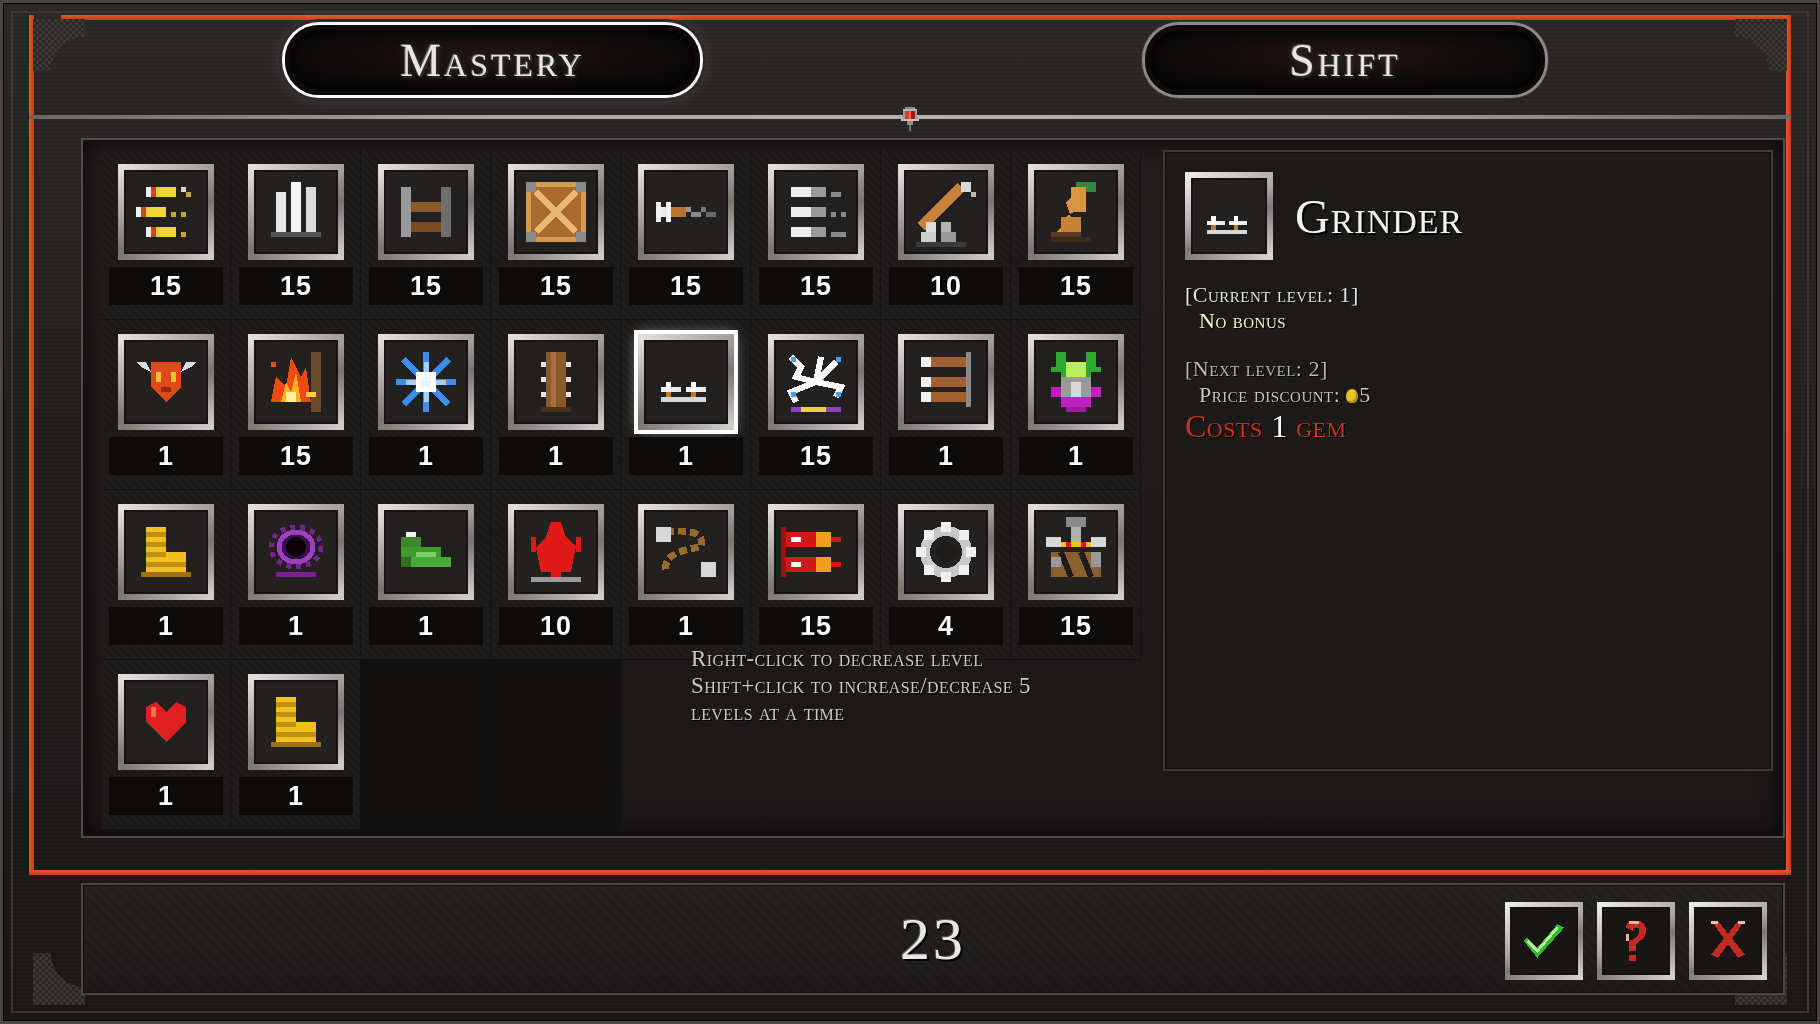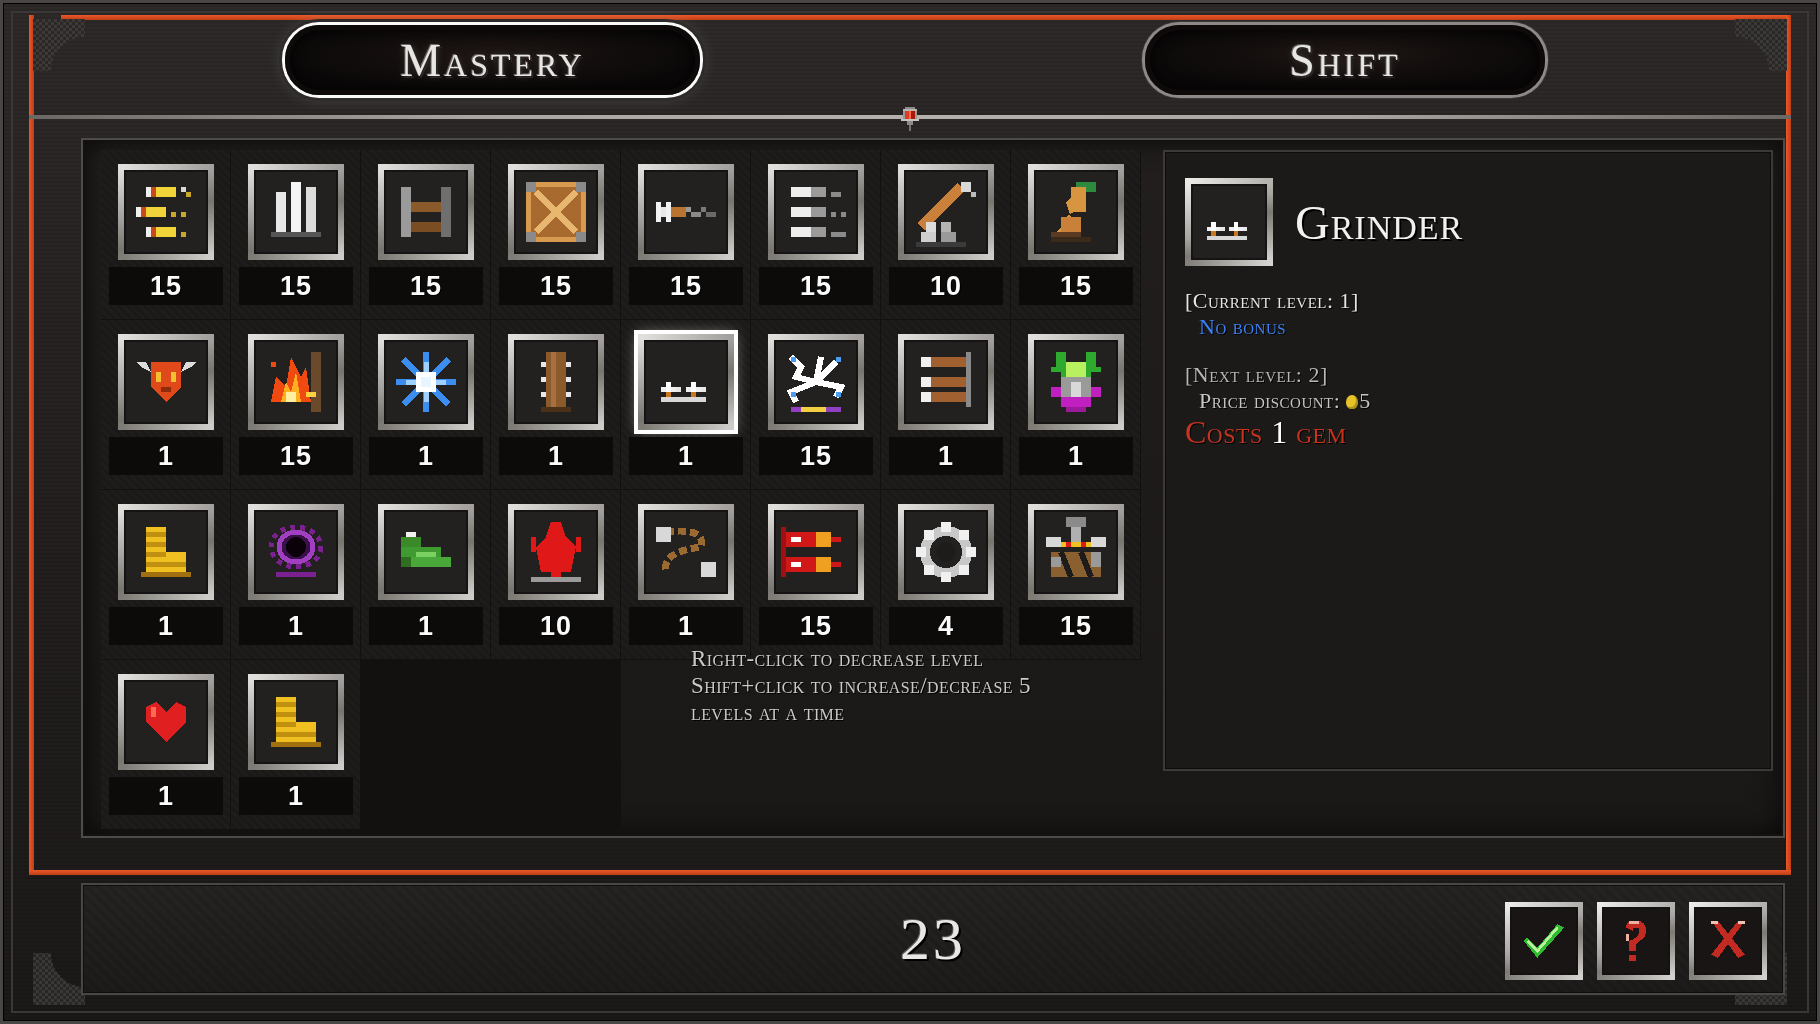--- a/index.html
+++ b/index.html
@@ -159,21 +159,21 @@
     letter-spacing:.4px;
   }
 
   
   #detail {
     position:absolute; top:10px; right:10px;
     width:610px; height:621px;
     background:#1c1a19;
     border:2px solid #3c3937;
     box-shadow: inset 0 0 0 1px #0e0d0c;
-    padding:26px 20px;
+    padding:20px 20px;
   }
   #detail-head { display:flex; align-items:center; gap:22px; }
   #detail-icon {
     width:88px; height:88px; flex:none;
     background:#201e1d;
     border:6px solid;
     border-image: linear-gradient(150deg,#eceae7,#a9a6a2 45%,#7d7a75 60%,#d6d4d0) 1;
     box-shadow: inset 0 0 0 2px #151313;
     position:relative;
   }
@@ -184,21 +184,21 @@
     text-shadow:2px 2px 0 #000;
   }
   .stat-block { margin-top:22px; }
   .stat-head, .stat-sub {
     font-family:"Liberation Serif", serif;
     font-variant: small-caps;
     font-size:22px; letter-spacing:.5px;
     text-shadow:1px 1px 0 #000;
   }
   .stat-head { color:#e7e5e2; }
-  .stat-sub  { color:#3b82f6; padding-left:14px; }
+  .stat-sub  { color:#fef9c3; padding-left:14px; }
   .stat-head.dim { color:#bab6b2; }
   .stat-sub.dim  { color:#c8c4c0; }
   .gem-dot {
     display:inline-block; width:12px; height:14px;
     background:#e6c428; border-radius:50% 50% 45% 45%;
     vertical-align:-1px; margin-right:1px;
     box-shadow: inset -2px -2px 0 rgba(0,0,0,.25);
   }
   #cost-line {
     font-family:"Liberation Serif", serif;

